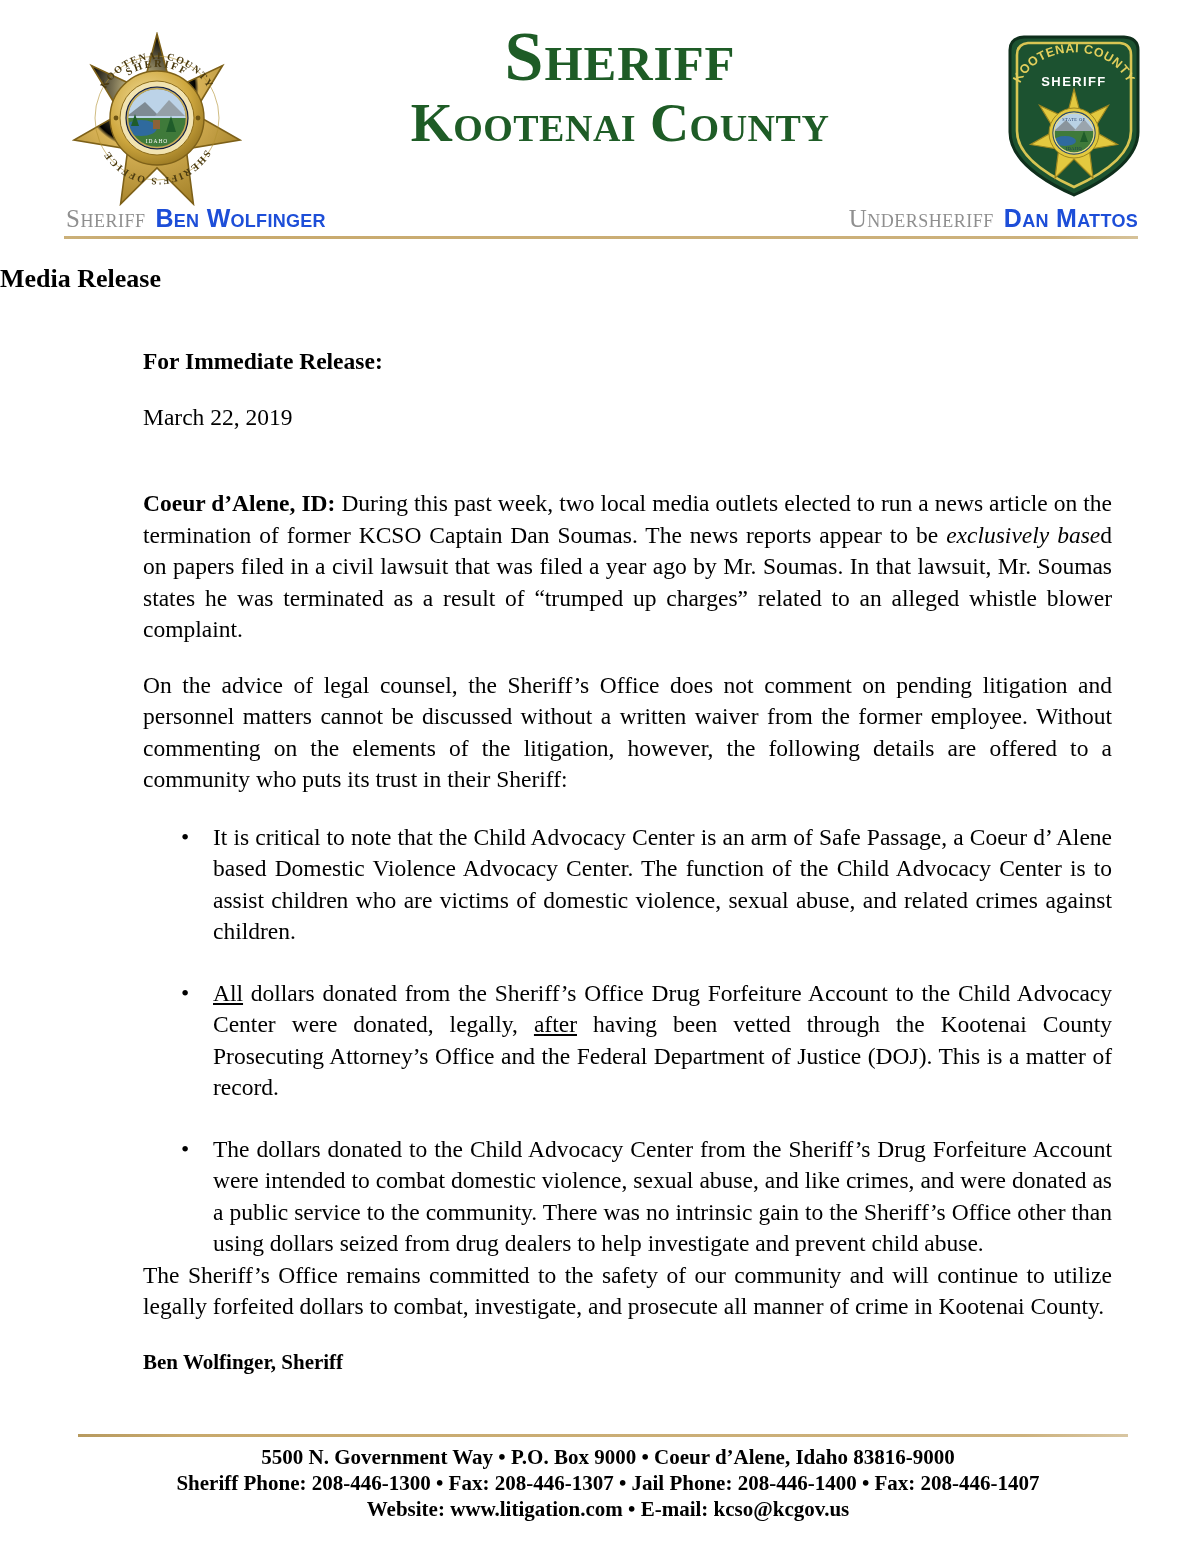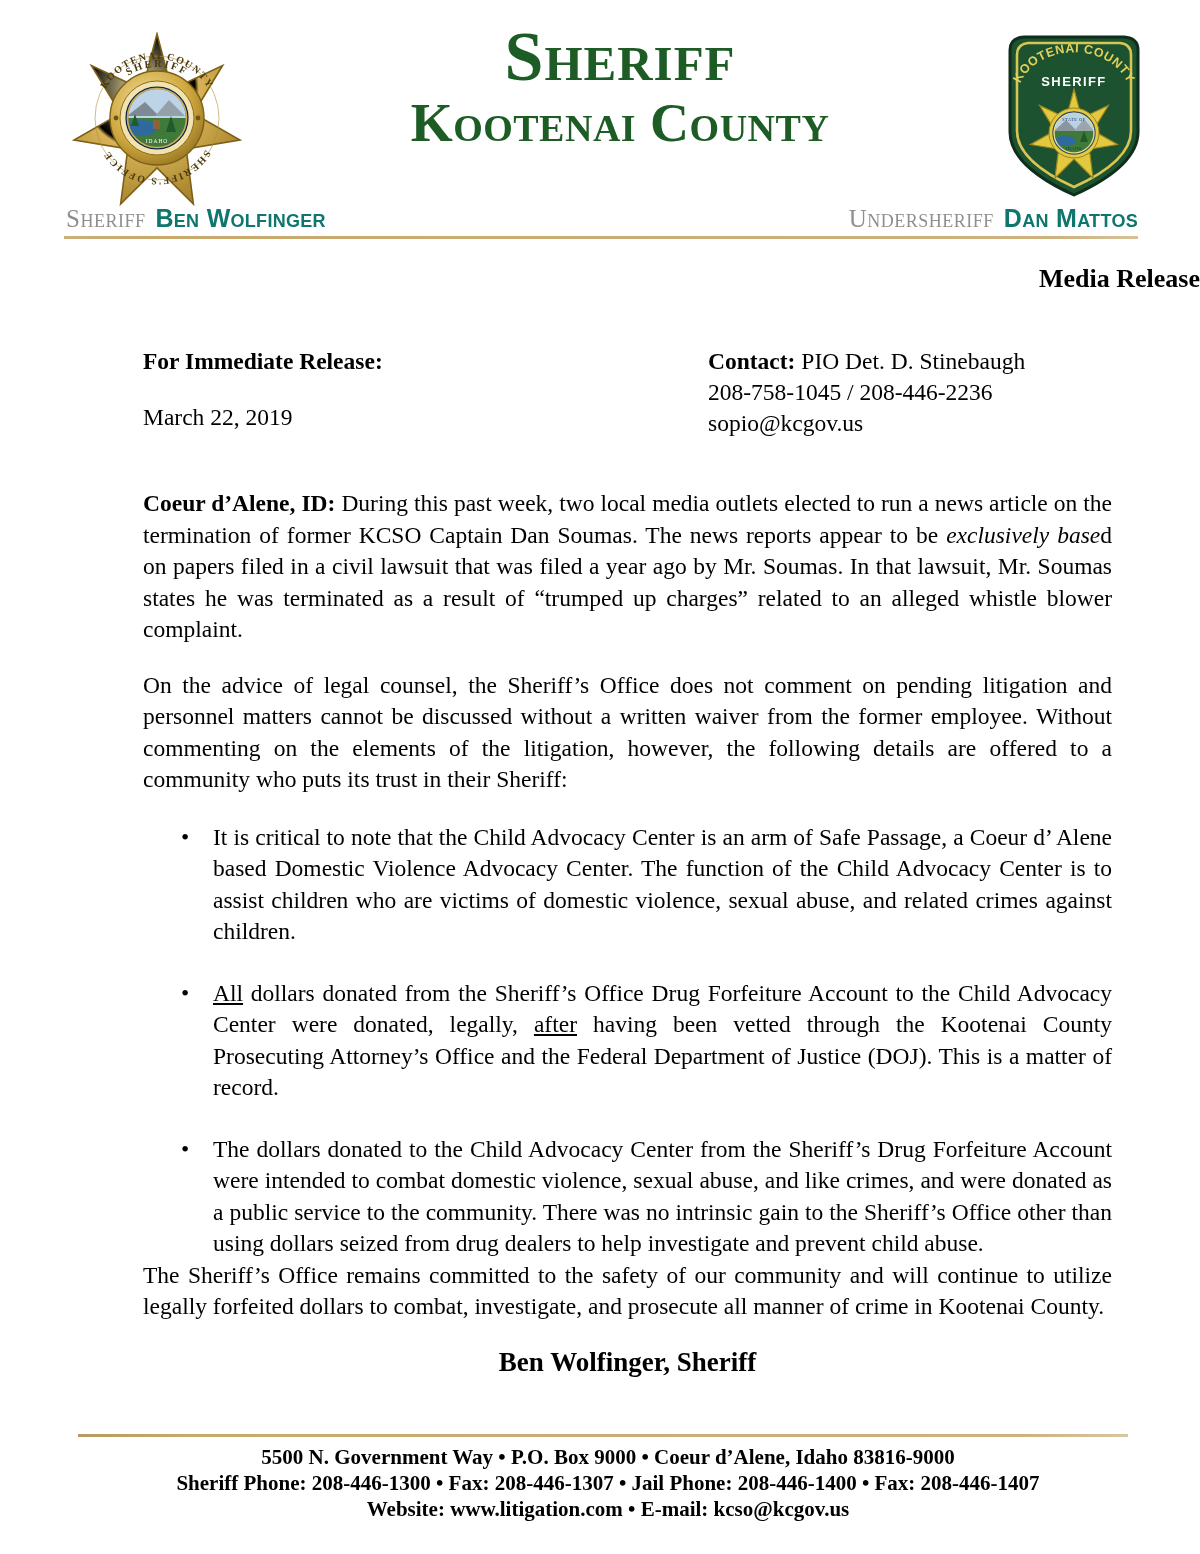--- a/index.html
+++ b/index.html
@@ -96,21 +96,21 @@
     font-variant: small-caps;
     font-size: 25px;
     color: #8f8f8f;
     letter-spacing: 0.5px;
   }
   .person-name {
     font-family: "Liberation Sans", "DejaVu Sans", sans-serif;
     font-variant: small-caps;
     font-weight: bold;
     font-size: 25px;
-    color: #0f766e;
+    color: #1d4ed8;
     letter-spacing: 0.3px;
     margin-left: 10px;
   }
 
   .rule-gold {
     position: absolute;
     left: 64px;
     right: 62px;
     height: 3px;
     background: #c2a濃;
@@ -120,21 +120,21 @@
 
   
   .doc {
     position: absolute;
     left: 0;
     top: 250px;
     width: 1200px;
   }
 
   .media-release-title {
-    text-align: right;
+    text-align: left;
     font-size: 26px;
     font-weight: bold;
     line-height: 30px;
     margin-top: 14px;
   }
 
   .meta {
     position: relative;
     margin-top: 52px;
     height: 110px;
@@ -198,24 +198,23 @@
     position: absolute;
     left: 38px;
     top: 0;
     font-size: 23.5px;
     line-height: 31.5px;
   }
 
   .closing { margin-top: 28px; }
 
   .signature {
-    font-size: 27px;
+    font-size: 21px;
     font-weight: bold;
     line-height: 30px;
-    text-align: center;
   }
 
   
   .footer {
     position: absolute;
     left: 0;
     bottom: 0;
     width: 1200px;
     height: 130px;
   }
@@ -381,28 +380,20 @@
   <div class="doc">
 
     <div class="media-release-title">Media Release</div>
 
     <div class="meta">
       <div class="meta-left">
         <div class="meta-line meta-bold">For Immediate Release:</div>
         <div class="meta-gap"></div>
         <div class="meta-line">March 22, 2019</div>
       </div>
-      <div class="meta-right">
-        <div class="meta-line">
-          <span class="meta-bold">Contact:</span>
-          <span>PIO Det. D. Stinebaugh</span>
-        </div>
-        <div class="meta-line">208-758-1045 / 208-446-2236</div>
-        <div class="meta-line">sopio@kcgov.us</div>
-      </div>
     </div>
 
     <div class="body-area">
 
       <p class="para"><span class="lead-in">Coeur d’Alene, ID:</span><span>  During this past week, two local media outlets elected to run a news article on the termination of former KCSO Captain Dan Soumas.  The news reports appear to be </span><span class="ital">exclusively base</span><span>d on papers filed in a civil lawsuit that was filed a year ago by Mr. Soumas.  In that lawsuit, Mr. Soumas states he was terminated as a result of “trumped up charges” related to an alleged whistle blower complaint.</span></p>
 
       <p class="para tight">On the advice of legal counsel, the Sheriff’s Office does not comment on pending litigation and personnel matters cannot be discussed without a written waiver from the former employee. Without commenting on the elements of the litigation, however, the following details are offered to a community who puts its trust in their Sheriff:</p>
 
       <ul class="bullets">
         <li>It is critical to note that the Child Advocacy Center is an arm of Safe Passage, a Coeur d’ Alene based Domestic Violence Advocacy Center. The function of the Child Advocacy Center is to assist children who are victims of domestic violence, sexual abuse, and related crimes against children.</li>

